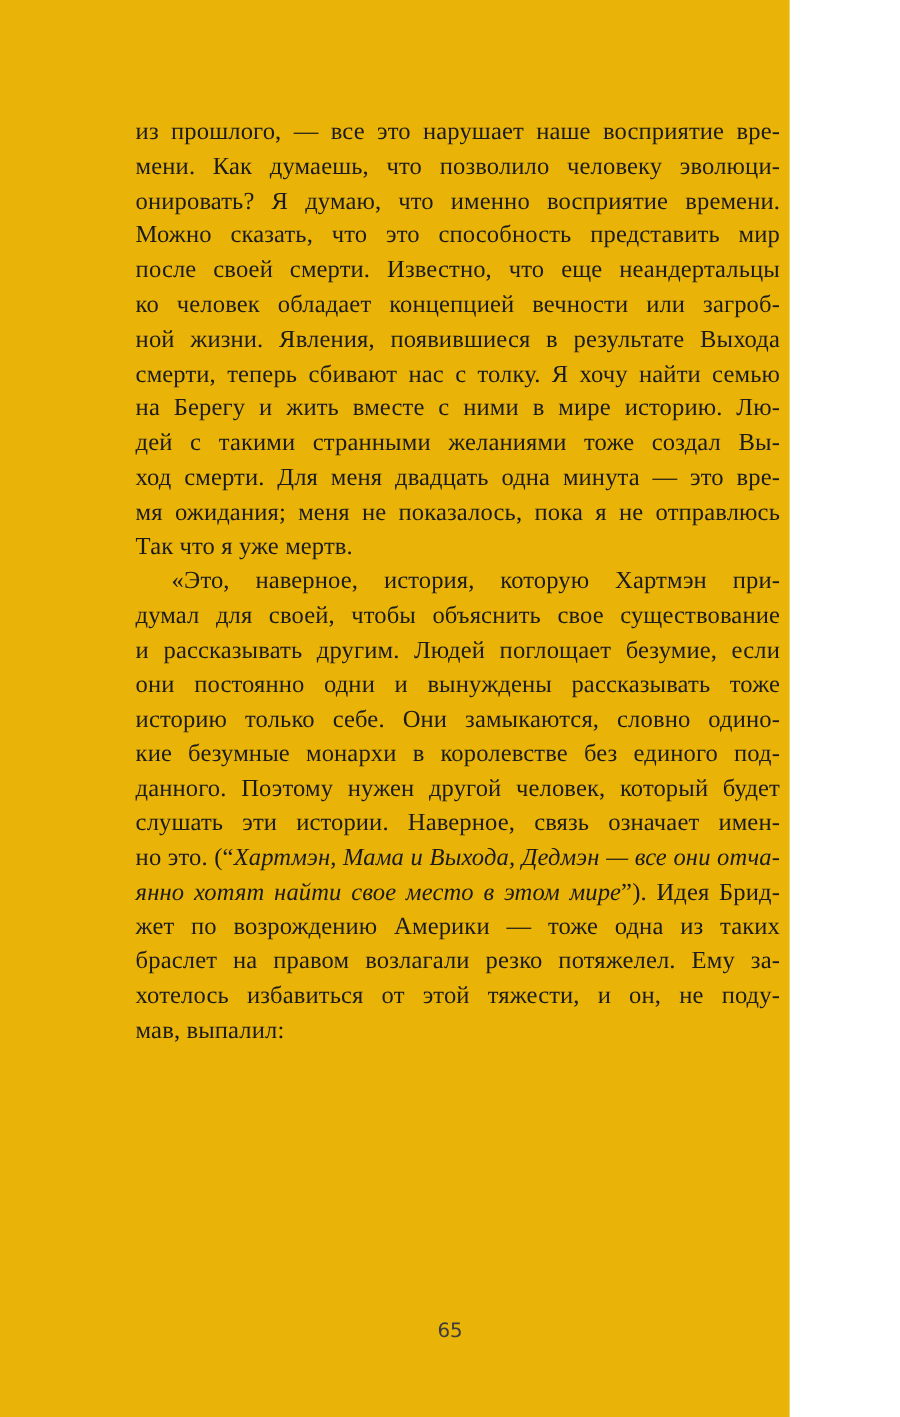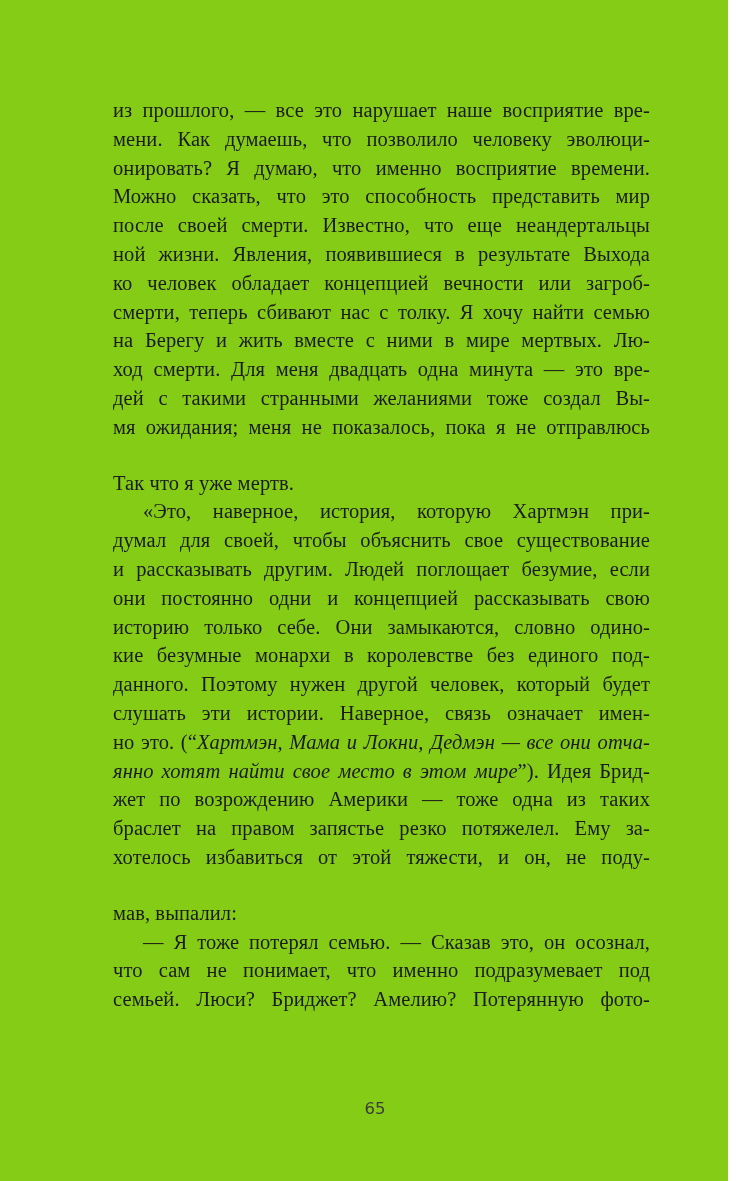--- a/index.html
+++ b/index.html
@@ -2,23 +2,23 @@
 <html lang="ru"><head>
 <meta charset="utf-8">
 <style>
   html, body {
     margin: 0;
     padding: 0;
     background: #ffffff;
   }
   .page {
     position: relative;
-    width: 728px;
+    width: 658px;
     height: 1181px;
-    background: #84cc16;
+    background: #eab308;
     overflow: hidden;
     font-family: "Liberation Serif", "DejaVu Serif", serif;
   }
   .text-block {
     position: absolute;
     left: 113px;
     top: 96px;
     width: 537px;
     font-size: 20.5px;
     line-height: 28.8px;
@@ -33,21 +33,20 @@
     text-align: justify;
     text-align-last: justify;
     text-justify: inter-word;
     height: 28.8px;
     overflow: visible;
     white-space: normal;
   }
   .line.para-end {
     text-align: right;
     text-align-last: left;
-    margin-top: 27px;
   }
   .line.first-indent {
     text-indent: 30px;
   }
   .seg-italic {
     font-style: italic;
   }
   .folio {
     position: absolute;
     top: 1099px;
@@ -63,45 +62,40 @@
 <body>
 
 <div class="page">
   <div class="text-block">
       <div class="para">
         <div class="line"><span>из прошлого, — все это нарушает наше восприятие вре-</span></div>
         <div class="line"><span>мени. Как думаешь, что позволило человеку эволюци-</span></div>
         <div class="line"><span>онировать? Я думаю, что именно восприятие времени.</span></div>
         <div class="line"><span>Можно сказать, что это способность представить мир</span></div>
         <div class="line"><span>после своей смерти. Известно, что еще неандертальцы</span></div>
+        <div class="line"><span>ко человек обладает концепцией вечности или загроб-</span></div>
         <div class="line"><span>ной жизни. Явления, появившиеся в результате Выхода</span></div>
-        <div class="line"><span>ко человек обладает концепцией вечности или загроб-</span></div>
         <div class="line"><span>смерти, теперь сбивают нас с толку. Я хочу найти семью</span></div>
-        <div class="line"><span>на Берегу и жить вместе с ними в мире мертвых. Лю-</span></div>
+        <div class="line"><span>на Берегу и жить вместе с ними в мире историю. Лю-</span></div>
+        <div class="line"><span>дей с такими странными желаниями тоже создал Вы-</span></div>
         <div class="line"><span>ход смерти. Для меня двадцать одна минута — это вре-</span></div>
-        <div class="line"><span>дей с такими странными желаниями тоже создал Вы-</span></div>
         <div class="line"><span>мя ожидания; меня не показалось, пока я не отправлюсь</span></div>
         <div class="line para-end"><span>Так что я уже мертв.</span></div>
       </div>
       <div class="para">
         <div class="line first-indent"><span>«Это, наверное, история, которую Хартмэн при-</span></div>
         <div class="line"><span>думал для своей, чтобы объяснить свое существование</span></div>
         <div class="line"><span>и рассказывать другим. Людей поглощает безумие, если</span></div>
-        <div class="line"><span>они постоянно одни и концепцией рассказывать свою</span></div>
+        <div class="line"><span>они постоянно одни и вынуждены рассказывать тоже</span></div>
         <div class="line"><span>историю только себе. Они замыкаются, словно одино-</span></div>
         <div class="line"><span>кие безумные монархи в королевстве без единого под-</span></div>
         <div class="line"><span>данного. Поэтому нужен другой человек, который будет</span></div>
         <div class="line"><span>слушать эти истории. Наверное, связь означает имен-</span></div>
-        <div class="line"><span>но это. (“</span><span class="seg-italic">Хартмэн, Мама и Локни, Дедмэн — все они отча-</span></div>
+        <div class="line"><span>но это. (“</span><span class="seg-italic">Хартмэн, Мама и Выхода, Дедмэн — все они отча-</span></div>
         <div class="line"><span class="seg-italic">янно хотят найти свое место в этом мире</span><span>”). Идея Брид-</span></div>
         <div class="line"><span>жет по возрождению Америки — тоже одна из таких</span></div>
-        <div class="line"><span>браслет на правом запястье резко потяжелел. Ему за-</span></div>
+        <div class="line"><span>браслет на правом возлагали резко потяжелел. Ему за-</span></div>
         <div class="line"><span>хотелось избавиться от этой тяжести, и он, не поду-</span></div>
         <div class="line para-end"><span>мав, выпалил:</span></div>
-      </div>
-      <div class="para">
-        <div class="line first-indent"><span>— Я тоже потерял семью. — Сказав это, он осознал,</span></div>
-        <div class="line"><span>что сам не понимает, что именно подразумевает под</span></div>
-        <div class="line"><span>семьей. Люси? Бриджет? Амелию? Потерянную фото-</span></div>
       </div>
     </div>
   <div class="folio">65</div>
 </div>
 
 </body></html>

